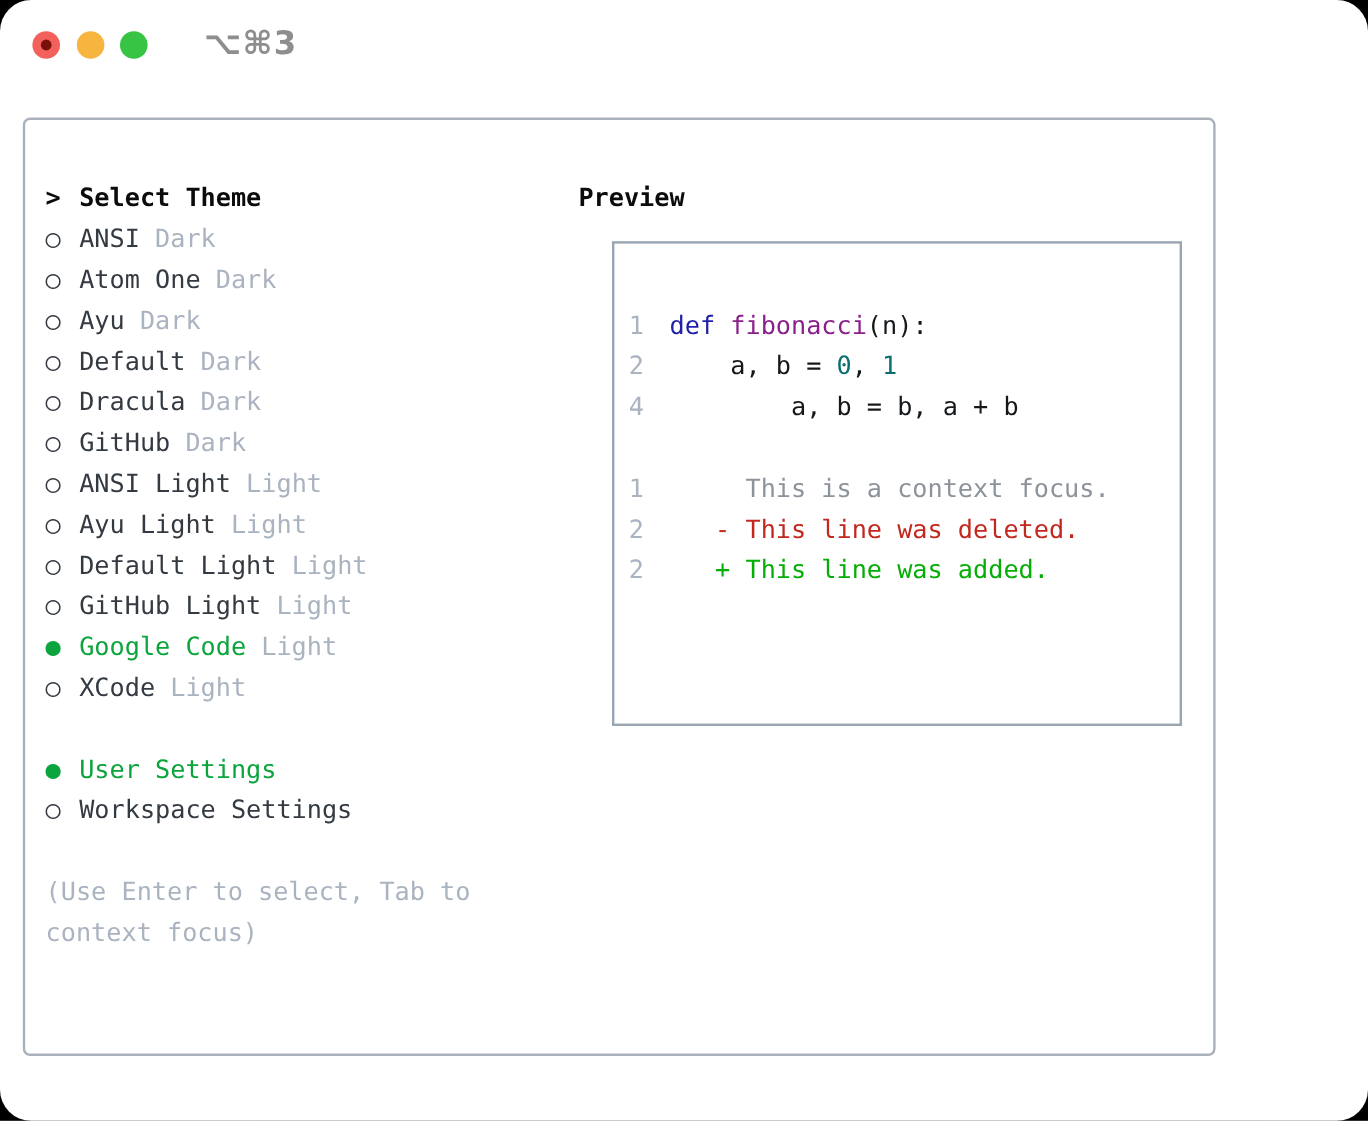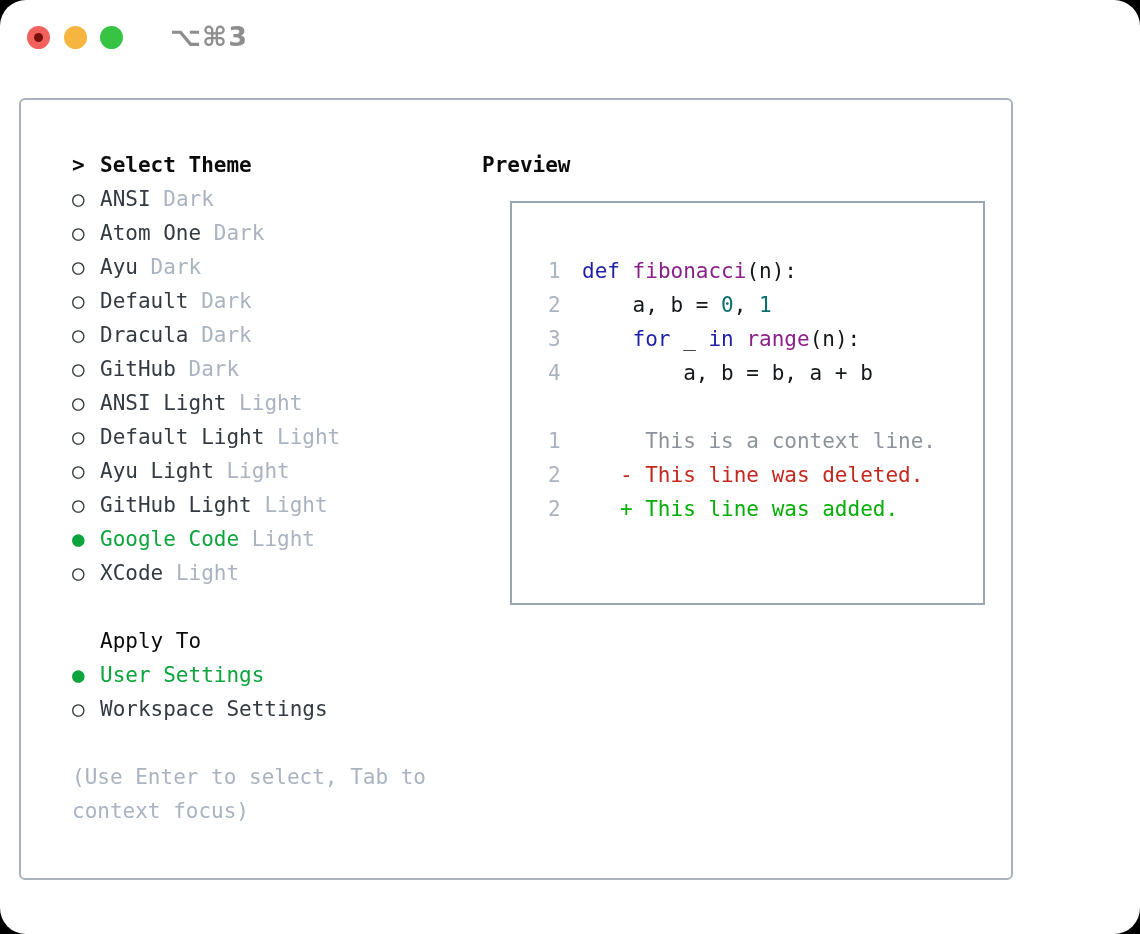--- a/index.html
+++ b/index.html
@@ -31,38 +31,37 @@
   .panel{
     position:absolute;left:19px;top:98px;width:994px;height:782px;
     border:2px solid var(--panel-border,#a9b1bb);border-radius:6px;
     box-sizing:border-box;background:#fff;
   }
   
   .left-col{position:absolute;left:17px;top:48px;width:450px;}
   .row{
     height:34px;line-height:34px;font-size:21px;white-space:pre;
     color:var(--text-primary,#343a41);
-    margin-left:34px;
   }
   .row .marker{display:inline-block;width:28px;}
   .row.header-row{font-weight:bold;color:var(--text-black,#0b0b0b);}
   .row .variant{color:var(--text-muted,#aab3c0);}
   .row.selected .marker, .row.selected .name{color:var(--accent-green,#0ca43c);}
   .row.subheader{color:var(--text-black,#0b0b0b);}
   .row.hint{color:var(--text-muted,#aab3c0);}
   .row.blank{height:34px;}
   
   .preview-header{
     position:absolute;left:461px;top:48px;height:34px;line-height:34px;
     font-size:21px;font-weight:bold;color:var(--text-black,#0b0b0b);
   }
   .preview-box{
     position:absolute;left:489px;top:101px;width:475px;height:404px;
     border:2px solid var(--preview-border,#9aa5b2);box-sizing:border-box;
-    padding:51px 0 0 36px;overflow:hidden;background:#fff;
+    padding:51px 0 0 12px;overflow:hidden;background:#fff;
   }
   .pline{height:34px;line-height:34px;font-size:21px;white-space:pre;}
   .pline .lnum{
     display:inline-block;width:34px;color:var(--line-number,#aab3c0);
   }
   .tok-kwd{color:var(--syntax-keyword,#1f1fa8);}
   .tok-typ{color:var(--syntax-type,#8b1f8b);}
   .tok-lit{color:var(--syntax-literal,#0b6e6e);}
   .tok-pln{color:var(--syntax-plain,#15181b);}
   .diff-context{color:var(--diff-context,#8d939a);}
@@ -90,50 +89,48 @@
     <div class="left-col">
       <div class="row header-row"><span class="marker">&gt;</span><span class="name">Select Theme</span></div>
       <div id="theme-rows">
           <div class="row"><span class="marker">○</span><span class="name">ANSI</span> <span class="variant">Dark</span></div>
           <div class="row"><span class="marker">○</span><span class="name">Atom One</span> <span class="variant">Dark</span></div>
           <div class="row"><span class="marker">○</span><span class="name">Ayu</span> <span class="variant">Dark</span></div>
           <div class="row"><span class="marker">○</span><span class="name">Default</span> <span class="variant">Dark</span></div>
           <div class="row"><span class="marker">○</span><span class="name">Dracula</span> <span class="variant">Dark</span></div>
           <div class="row"><span class="marker">○</span><span class="name">GitHub</span> <span class="variant">Dark</span></div>
           <div class="row"><span class="marker">○</span><span class="name">ANSI Light</span> <span class="variant">Light</span></div>
+          <div class="row"><span class="marker">○</span><span class="name">Ayu Light</span> <span class="variant">Light</span></div>
           <div class="row"><span class="marker">○</span><span class="name">Default Light</span> <span class="variant">Light</span></div>
-          <div class="row"><span class="marker">○</span><span class="name">Ayu Light</span> <span class="variant">Light</span></div>
           <div class="row"><span class="marker">○</span><span class="name">GitHub Light</span> <span class="variant">Light</span></div>
           <div class="row selected"><span class="marker">●</span><span class="name">Google Code</span> <span class="variant">Light</span></div>
           <div class="row"><span class="marker">○</span><span class="name">XCode</span> <span class="variant">Light</span></div>
         </div>
       <div class="row blank"></div>
-      <div class="row subheader"><span class="marker"></span><span class="name">Apply To</span></div>
       <div id="apply-rows">
           <div class="row selected"><span class="marker">●</span><span class="name">User Settings</span></div>
           <div class="row"><span class="marker">○</span><span class="name">Workspace Settings</span></div>
         </div>
       <div class="row blank"></div>
       <div id="hint-rows">
           <div class="row hint">(Use Enter to select, Tab to</div>
           <div class="row hint">context focus)</div>
         </div>
     </div>
 
     <div class="preview-header">Preview</div>
 
     <div class="preview-box">
       <div id="code-lines">
           <div class="pline"><span class="lnum">1</span><span class="tok-kwd">def</span><span class="tok-pln"> </span><span class="tok-typ">fibonacci</span><span class="tok-pln">(n):</span></div>
           <div class="pline"><span class="lnum">2</span><span class="tok-pln">    a, b = </span><span class="tok-lit">0</span><span class="tok-pln">, </span><span class="tok-lit">1</span></div>
-          <div class="pline"><span class="lnum">3</span><span class="tok-pln">    </span><span class="tok-kwd">for</span><span class="tok-pln"> _ </span><span class="tok-kwd">in</span><span class="tok-pln"> </span><span class="tok-typ">range</span><span class="tok-pln">(n):</span></div>
           <div class="pline"><span class="lnum">4</span><span class="tok-pln">        a, b = b, a + b</span></div>
         </div>
       <div class="pline"></div>
       <div id="diff-lines">
-          <div class="pline"><span class="lnum">1</span><span class="diff-context">     This is a context line.</span></div>
+          <div class="pline"><span class="lnum">1</span><span class="diff-context">     This is a context focus.</span></div>
           <div class="pline"><span class="lnum">2</span><span class="diff-deleted">   - This line was deleted.</span></div>
           <div class="pline"><span class="lnum">2</span><span class="diff-added">   + This line was added.</span></div>
         </div>
     </div>
 
   </div>
 </div>
 
 </body></html>

